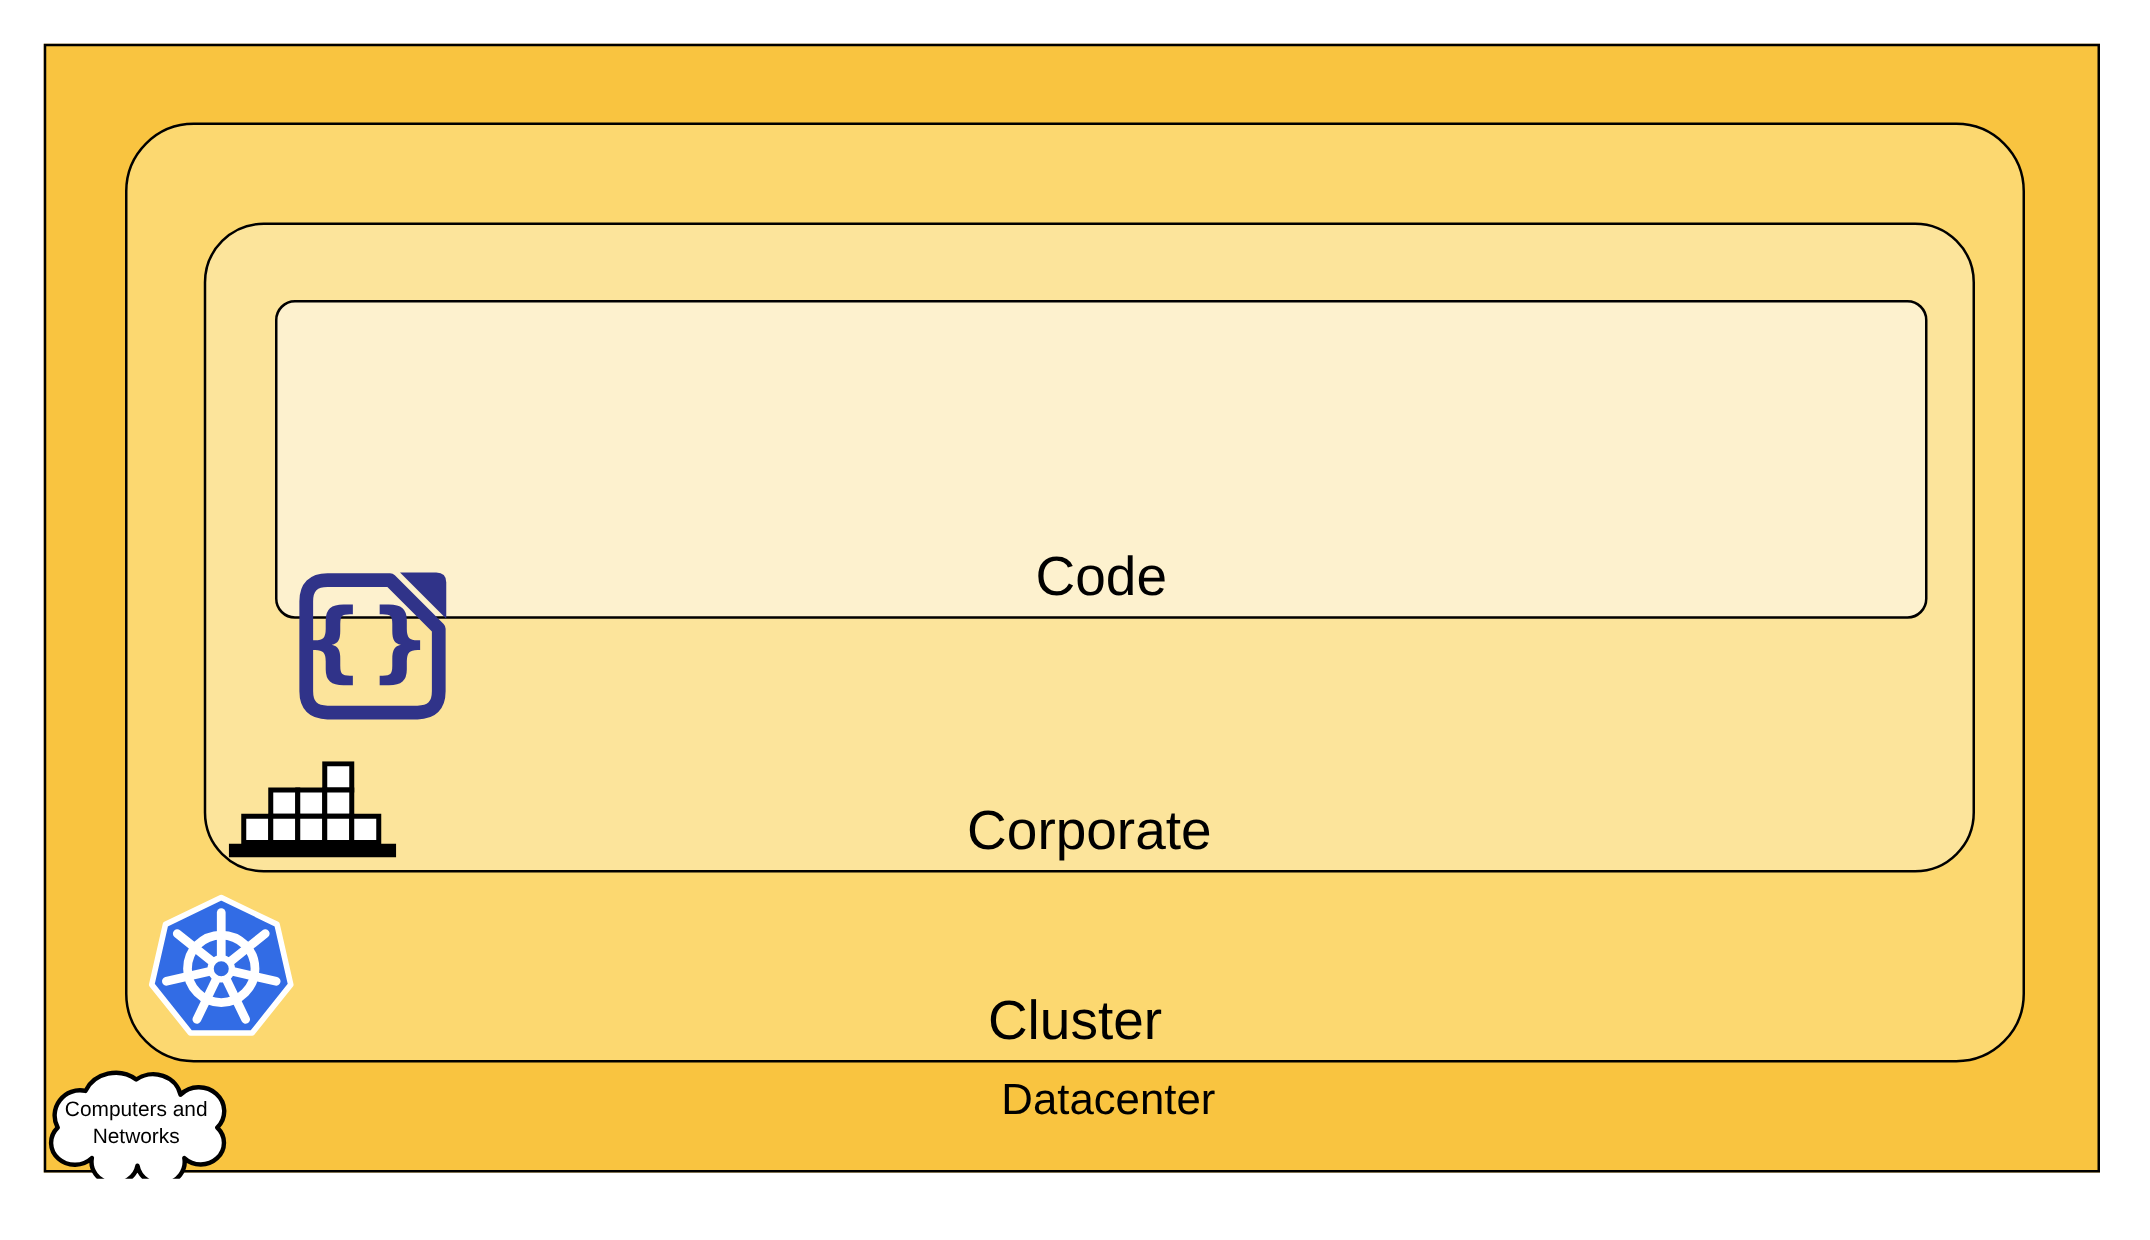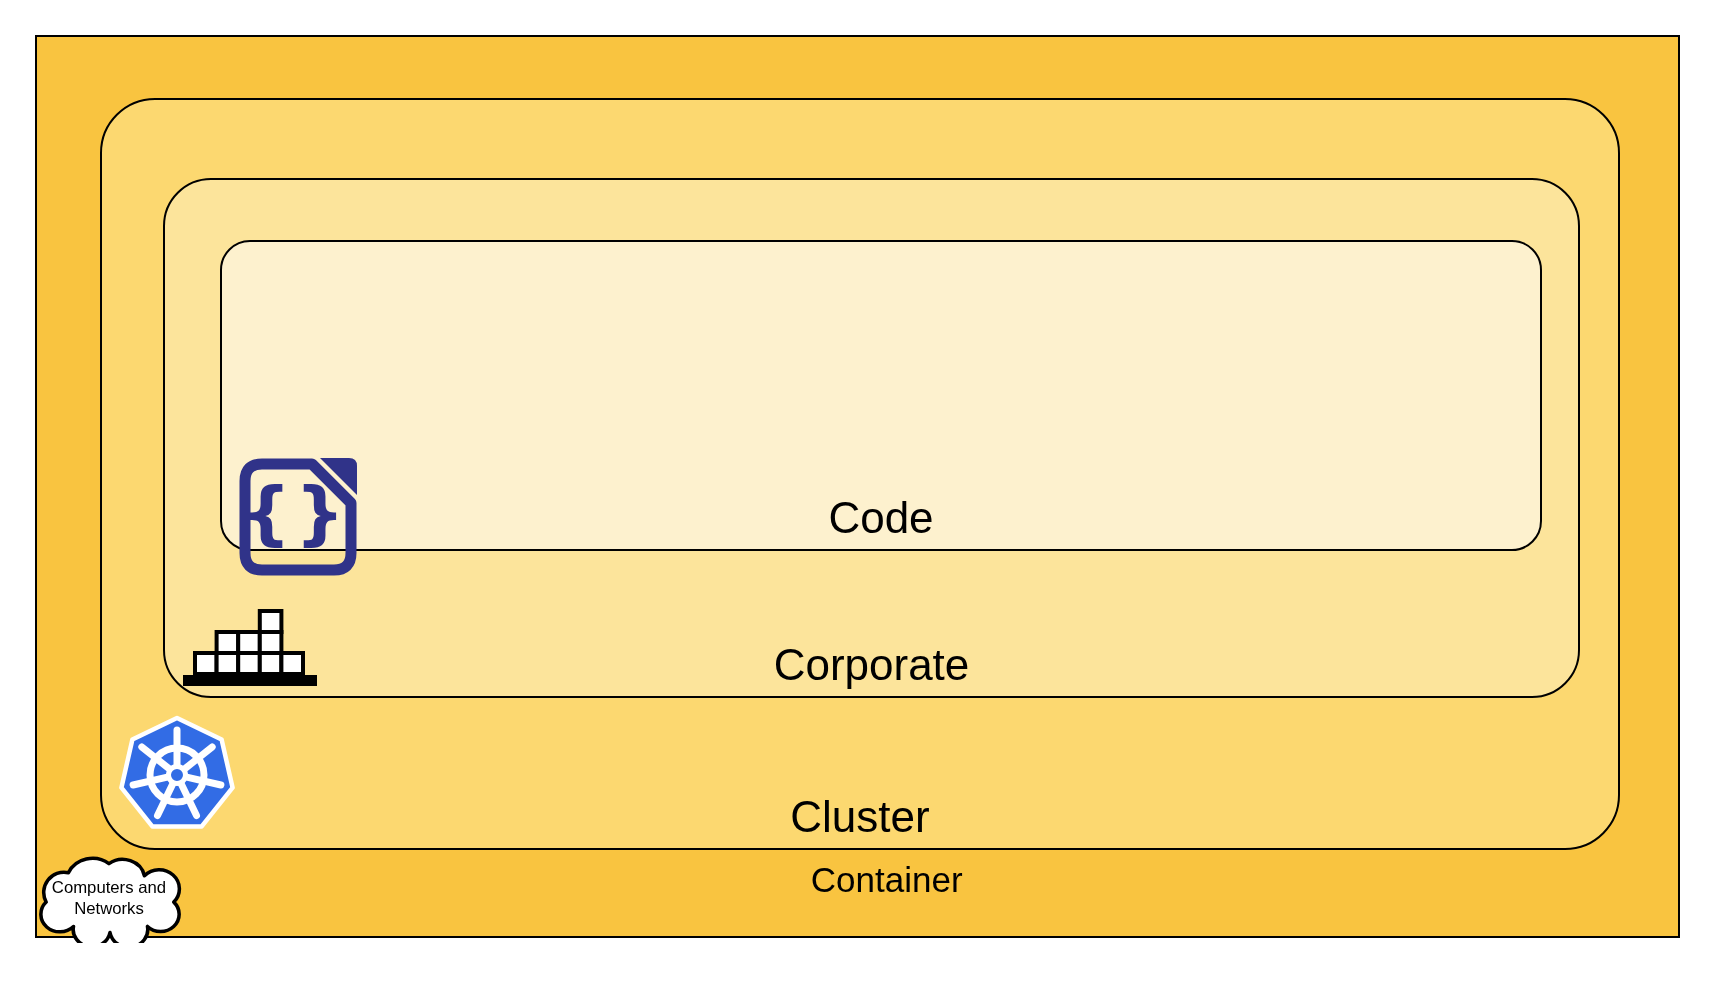--- a/index.html
+++ b/index.html
@@ -2,21 +2,21 @@
 <html style="--layer-datacenter: #F9C440; --layer-cluster: #FCD870; --layer-container: #FCE49B; --layer-code: #FDF1CE; --border: #000000; --text: #000000; --code-icon-navy: #303389; --kubernetes-blue: #326CE5; --icon-box-white: #FFFFFF;"><head>
 <meta charset="utf-8">
 <style>
   html,body{margin:0;padding:0;background:#ffffff;}
   .canvas{position:relative;width:1720px;height:992px;background:#ffffff;overflow:hidden;
           font-family:"Liberation Sans",sans-serif;}
   .layer{position:absolute;border:2px solid var(--border);box-sizing:border-box;}
   #box-datacenter{left:35px;top:35px;width:1645px;height:903px;background:var(--layer-datacenter);}
   #box-cluster{left:100px;top:98px;width:1520px;height:752px;border-radius:55px;background:var(--layer-cluster);}
   #box-container{left:163px;top:178px;width:1417px;height:520px;border-radius:48px;background:var(--layer-container);}
-  #box-code{left:220px;top:240px;width:1322px;height:311px;border-radius:30px;background:var(--layer-code);}
+  #box-code{left:220px;top:240px;width:1322px;height:255px;border-radius:16px;background:var(--layer-code);}
 
   .layer-label{position:absolute;left:0;right:0;bottom:6px;text-align:center;
                font-size:44px;color:var(--text);white-space:pre;}
   #label-datacenter{bottom:1px;font-size:35px;line-height:1.04;}
 
   .icon{position:absolute;}
   #icon-code{left:238px;top:457px;width:120px;height:120px;}
   #icon-container{left:183px;top:609px;width:134px;height:77px;}
   #icon-k8s{left:118px;top:711px;width:118px;height:124px;}
   #icon-cloud{left:36px;top:846px;width:152px;height:97px;}
@@ -38,21 +38,21 @@
   .cloud-text{fill:var(--text);font-size:16.5px;text-anchor:middle;
               font-family:"Liberation Sans",sans-serif;}
 </style>
 </head>
 <body>
 
 <div class="canvas">
 
   <div class="layer" id="box-datacenter">
     <div class="layer-label" id="label-datacenter"><span>Cloud/Co-Lo/Corporate</span><br>
-      <span>Container</span>
+      <span>Datacenter</span>
     </div>
   </div>
 
   <div class="layer" id="box-cluster">
     <div class="layer-label">Cluster</div>
   </div>
 
   <div class="layer" id="box-container">
     <div class="layer-label">Corporate</div>
   </div>

